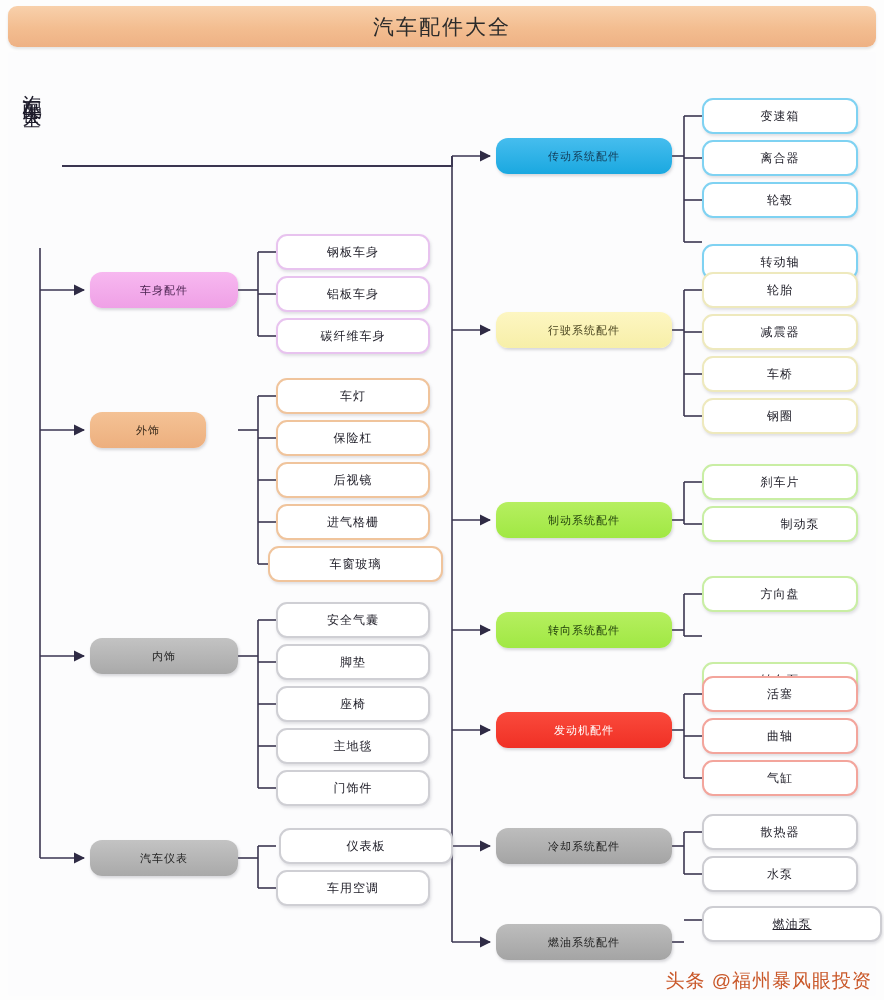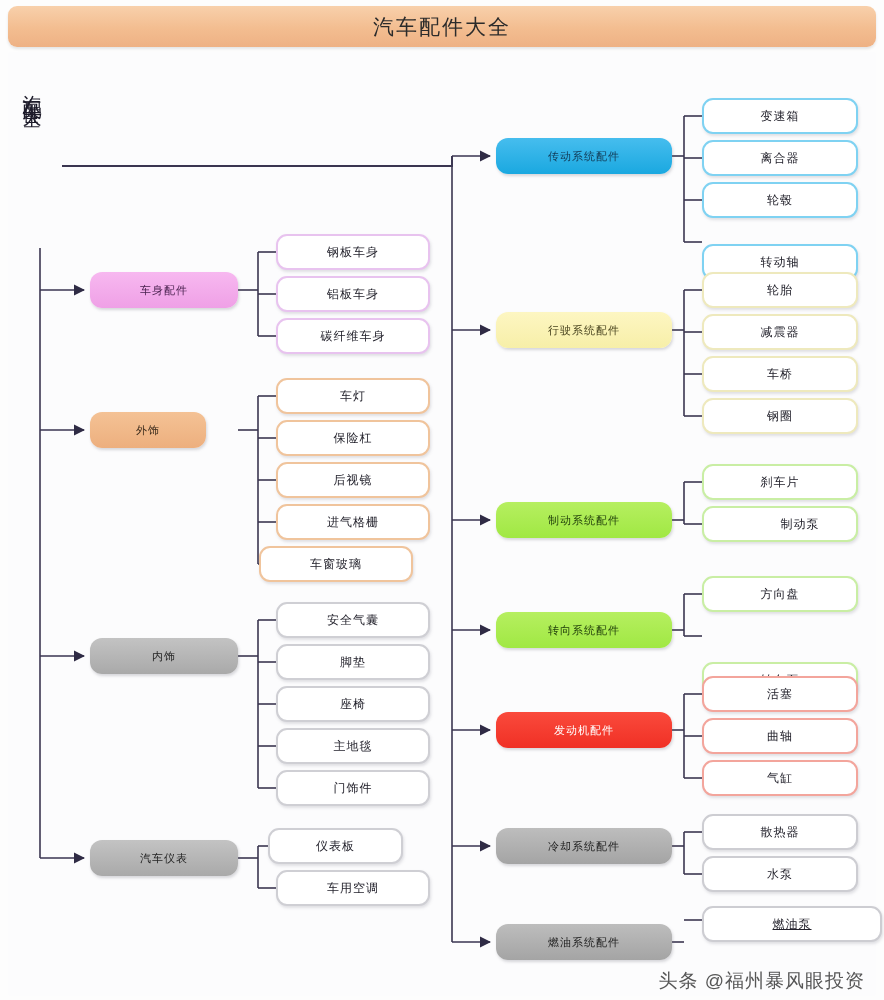--- a/index.html
+++ b/index.html
@@ -118,24 +118,24 @@
   .lb-gray   { border-color:#cfcfd4; }
   .lb-blue   { border-color:#7fd2f2; }
   .lb-yellow { border-color:#eee9bd; }
   .lb-green  { border-color:#c9eea4; }
   .lb-red    { border-color:#f3a59c; }
   .lb-dgray  { border-color:#cdcdd2; }
 
   
   #watermark {
     position: absolute;
-    right: 19px;
+    right: 12px;
     bottom: 6px;
     font-size: 19px;
-    color: #404040;
+    color: #c2410c;
     opacity: 0.88;
     letter-spacing: 1px;
     white-space: nowrap;
   }
 </style>
 </head>
 <body>
 
 <div id="canvas">
 
@@ -246,21 +246,21 @@
       </div>
       <div class="node leaf lb-orange" style="left: 276px; top: 420px; width: 154px;">
         <span>保险杠</span>
       </div>
       <div class="node leaf lb-orange" style="left: 276px; top: 462px; width: 154px;">
         <span>后视镜</span>
       </div>
       <div class="node leaf lb-orange" style="left: 276px; top: 504px; width: 154px;">
         <span>进气格栅</span>
       </div>
-      <div class="node leaf lb-orange" style="left: 259px; top: 546px; width: 154px;">
+      <div class="node leaf lb-orange" style="left: 268px; top: 546px; width: 175px;">
         <span>车窗玻璃</span>
       </div>
       <div class="node branch t-gray" style="left: 90px; top: 638px; width: 148px;">
         <span>内饰</span>
       </div>
       <div class="node leaf lb-gray" style="left: 276px; top: 602px; width: 154px;">
         <span>安全气囊</span>
       </div>
       <div class="node leaf lb-gray" style="left: 276px; top: 644px; width: 154px;">
         <span>脚垫</span>
@@ -270,21 +270,21 @@
       </div>
       <div class="node leaf lb-gray" style="left: 276px; top: 728px; width: 154px; justify-content: center;">
         <span>主地毯</span>
       </div>
       <div class="node leaf lb-gray" style="left: 276px; top: 770px; width: 154px;">
         <span>门饰件</span>
       </div>
       <div class="node branch t-gray" style="left: 90px; top: 840px; width: 148px;">
         <span>汽车仪表</span>
       </div>
-      <div class="node leaf lb-gray" style="left: 268px; top: 828px; width: 135px;">
+      <div class="node leaf lb-gray" style="left: 279px; top: 828px; width: 174px;">
         <span>仪表板</span>
       </div>
       <div class="node leaf lb-gray" style="left: 276px; top: 870px; width: 154px;">
         <span>车用空调</span>
       </div>
       <div class="node branch t-blue" style="left: 496px; top: 138px; width: 176px;">
         <span>传动系统配件</span>
       </div>
       <div class="node leaf lb-blue" style="left: 702px; top: 98px; width: 156px;">
         <span>变速箱</span>

